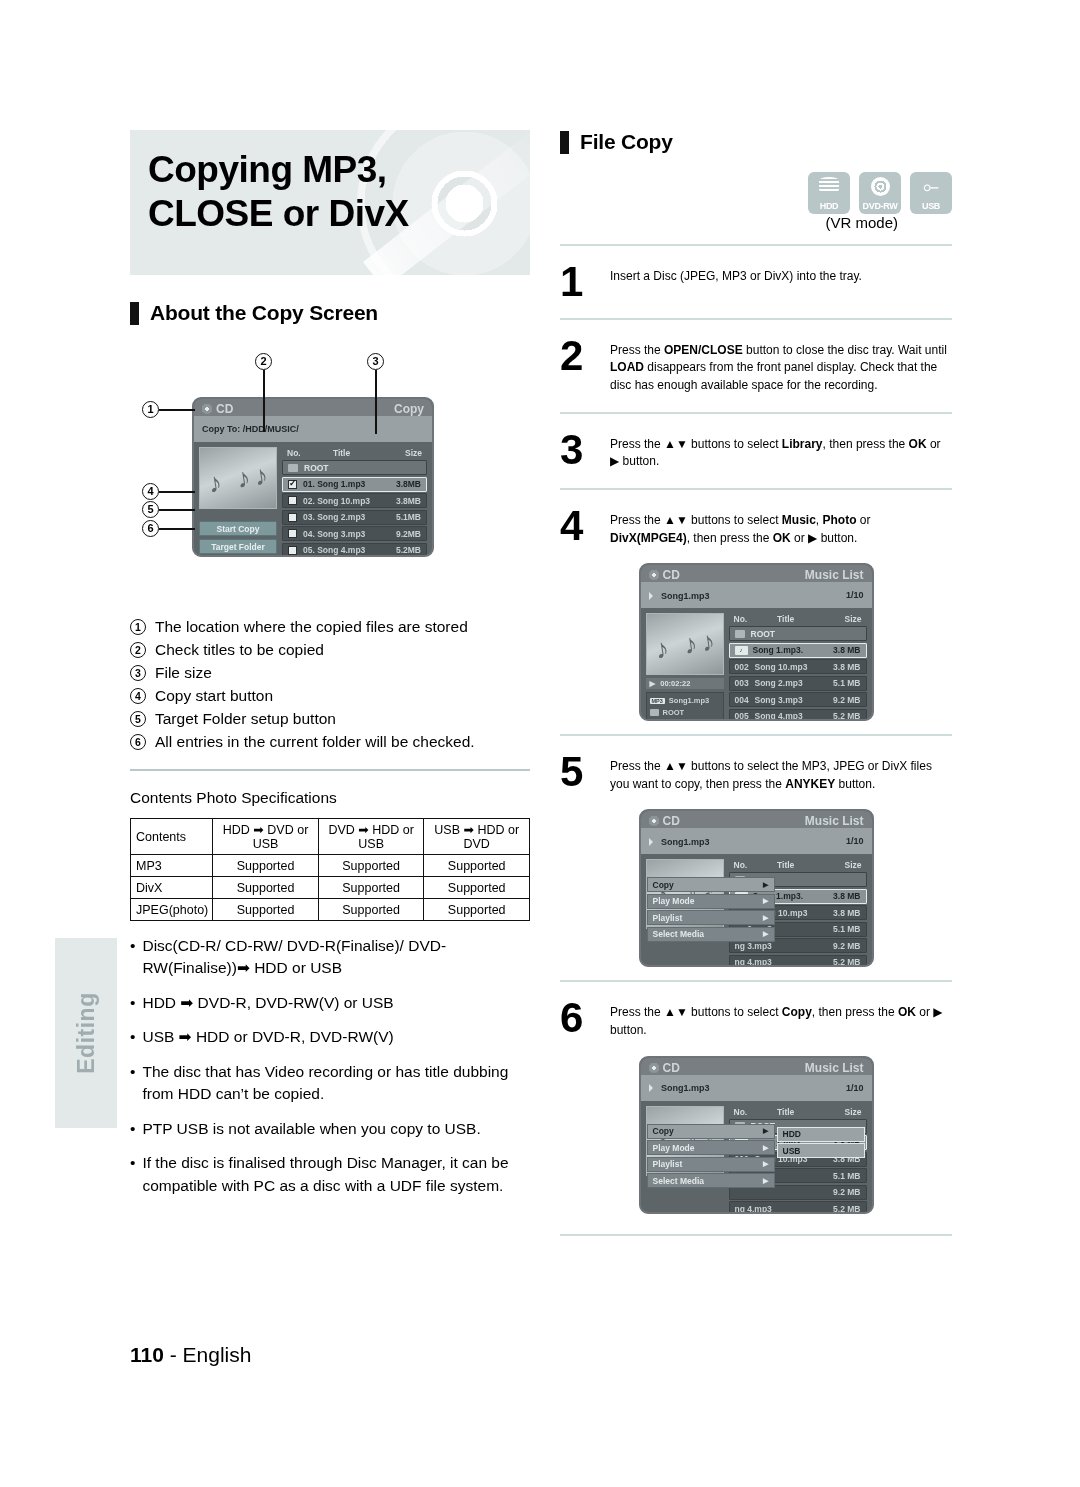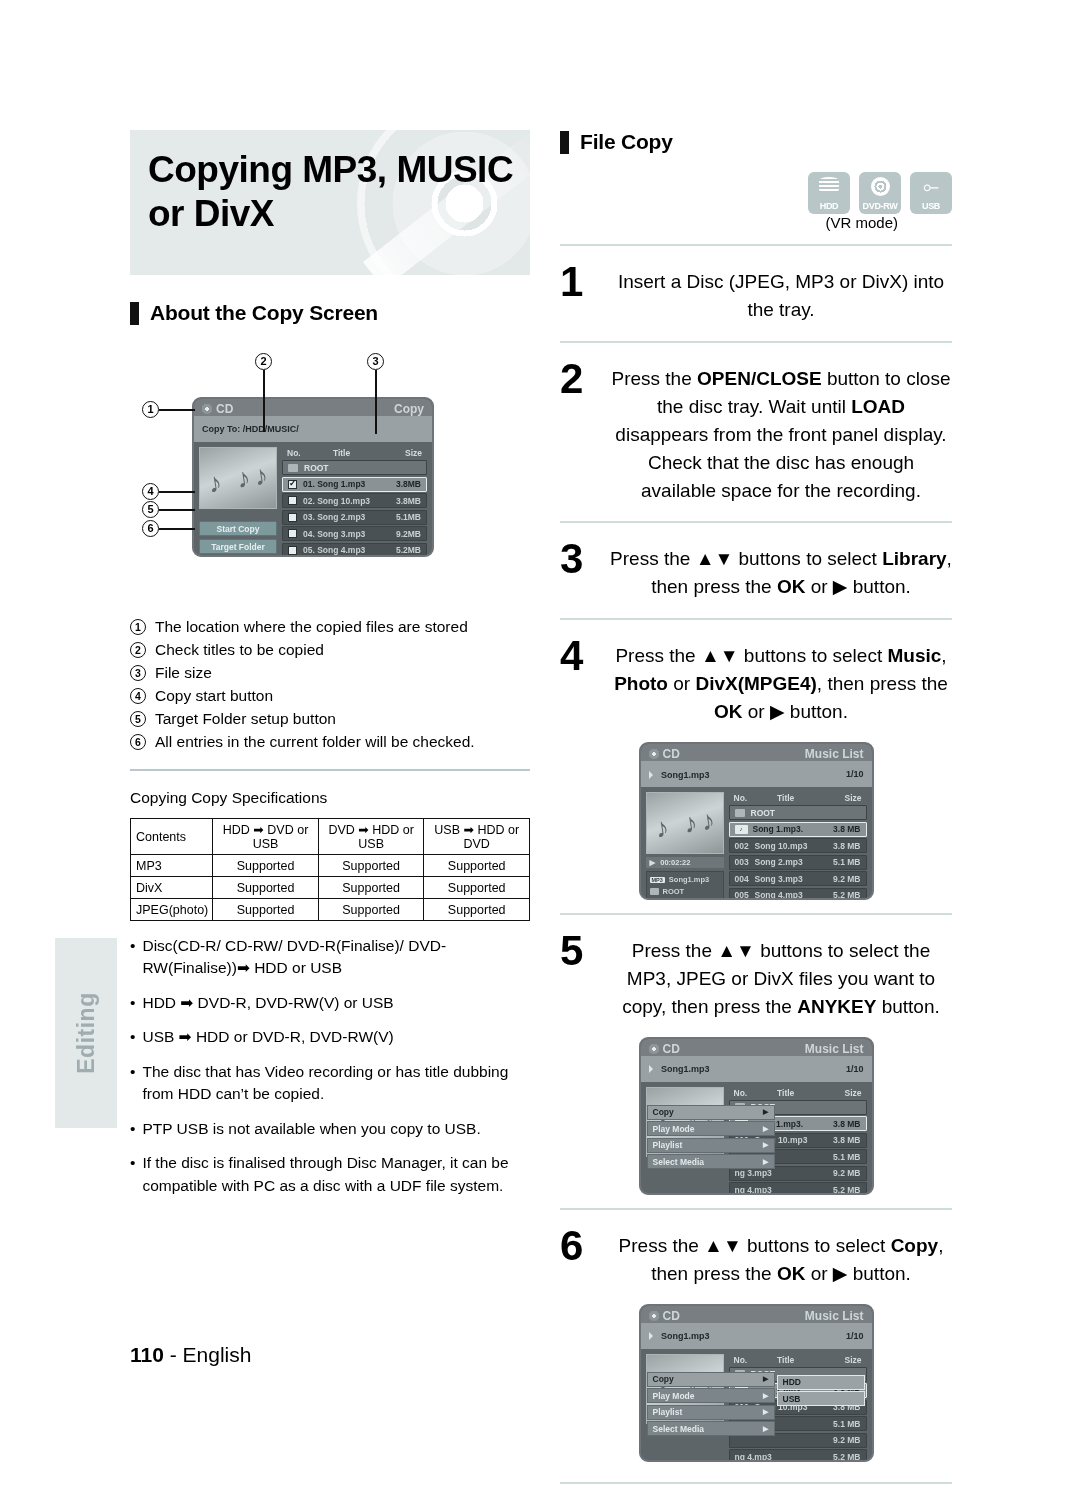--- a/index.html
+++ b/index.html
@@ -276,37 +276,37 @@
     text-align:right; font-size:15px; margin-top:0; padding-right:54px;
   }
 
   .rule-r{ height:2px; background:#cfdcdc; margin:13px 0; }
 
   .step{ display:flex; gap:14px; align-items:flex-start; padding:4px 0; }
   .step .n{
     font-size:42px; font-weight:bold; line-height:.9;
     width:36px; flex:none; text-align:left; letter-spacing:-2px;
   }
-  .step .txt{ font-size:19px; line-height:1.47; padding-top:5px;text-align:center; }
+  .step .txt{ font-size:12px; line-height:1.47; padding-top:5px; }
   .step .txt b{ font-weight:bold; }
 
   .shot-holder{ display:flex; justify-content:center; margin:12px 0 4px 0; }
 </style>
 </head>
 <body>
 
 <div class="side-tab">
   <span>Editing</span>
 </div>
 
 <div class="col-left">
 
   <div class="banner">
     <div class="disc-art"></div>
-    <h1>Copying MP3, MUSIC or DivX</h1>
+    <h1>Copying MP3, CLOSE or DivX</h1>
   </div>
 
   <div class="sec-head">
     <div class="sec-bar"></div>
     <div class="sec-title">About the Copy Screen</div>
   </div>
 
   <div class="tvwrap">
 
     <div class="cal" style="left:125px; top:0px;">2</div>
@@ -418,21 +418,21 @@
         <span>Target Folder setup button</span>
       </div>
     <div class="li">
         <span class="num">6</span>
         <span>All entries in the current folder will be checked.</span>
       </div>
   </div>
 
   <div class="rule"></div>
 
-  <div class="spec-title">Copying Copy Specifications</div>
+  <div class="spec-title">Contents Photo Specifications</div>
 
   <table class="spec">
     <tbody>
         <tr>
       <th>Contents</th>
       <th>HDD ➡ DVD or USB</th>
       <th>DVD ➡ HDD or USB</th>
       <th>USB ➡ HDD or DVD</th>
     </tr>
     <tr>

